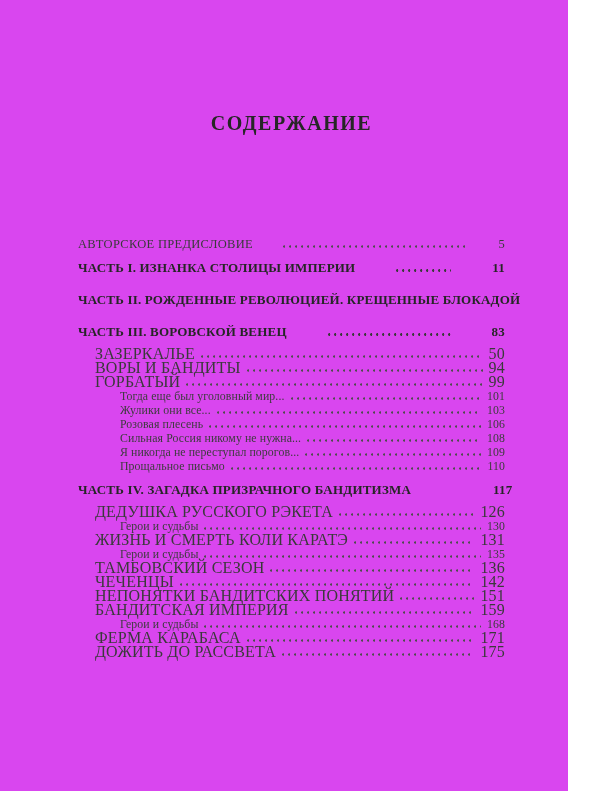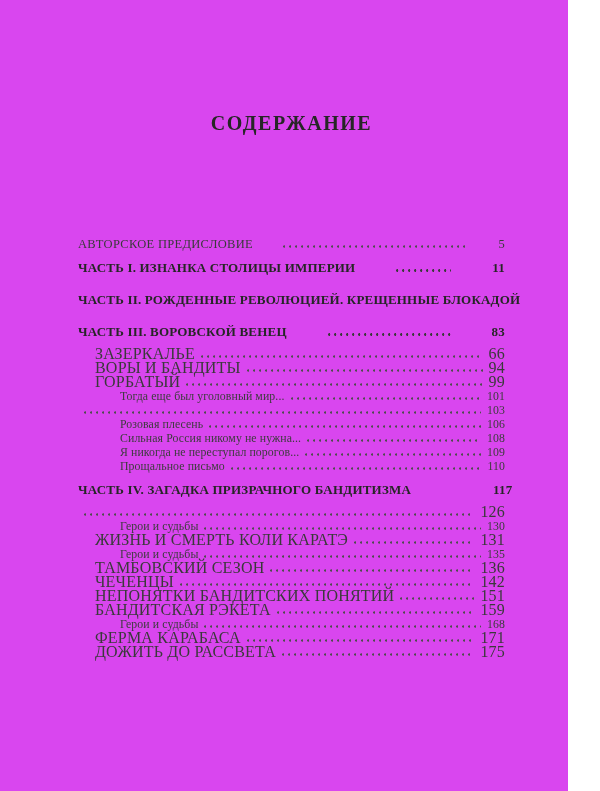--- a/index.html
+++ b/index.html
@@ -107,38 +107,39 @@
     <span class="pagenum">49</span>
   </div>
       <div class="row part">
     <span class="label">ЧАСТЬ III. ВОРОВСКОЙ ВЕНЕЦ</span>
     <span class="leader"></span>
     <span class="pagenum">83</span>
   </div>
       <div class="row chapter">
     <span class="label">ЗАЗЕРКАЛЬЕ</span>
     <span class="leader"></span>
-    <span class="pagenum">66</span>
+    <span class="pagenum">50</span>
   </div>
       <div class="row chapter">
     <span class="label">ВОРЫ И БАНДИТЫ</span>
     <span class="leader"></span>
     <span class="pagenum">94</span>
   </div>
       <div class="row chapter">
     <span class="label">ГОРБАТЫЙ</span>
     <span class="leader"></span>
     <span class="pagenum">99</span>
   </div>
       <div class="row sub">
     <span class="label">Тогда еще был уголовный мир...</span>
     <span class="leader"></span>
     <span class="pagenum">101</span>
   </div>
       <div class="row sub">
+    <span class="label">Жулики они все...</span>
     <span class="leader"></span>
     <span class="pagenum">103</span>
   </div>
       <div class="row sub">
     <span class="label">Розовая плесень</span>
     <span class="leader"></span>
     <span class="pagenum">106</span>
   </div>
       <div class="row sub">
     <span class="label">Сильная Россия никому не нужна...</span>
@@ -154,20 +155,21 @@
     <span class="label">Прощальное письмо</span>
     <span class="leader"></span>
     <span class="pagenum">110</span>
   </div>
       <div class="row part">
     <span class="label">ЧАСТЬ IV. ЗАГАДКА ПРИЗРАЧНОГО БАНДИТИЗМА</span>
     <span class="leader"></span>
     <span class="pagenum">117</span>
   </div>
       <div class="row chapter">
+    <span class="label">ДЕДУШКА РУССКОГО РЭКЕТА</span>
     <span class="leader"></span>
     <span class="pagenum">126</span>
   </div>
       <div class="row sub">
     <span class="label">Герои и судьбы</span>
     <span class="leader"></span>
     <span class="pagenum">130</span>
   </div>
       <div class="row chapter">
     <span class="label">ЖИЗНЬ И СМЕРТЬ КОЛИ КАРАТЭ</span>
@@ -188,21 +190,21 @@
     <span class="label">ЧЕЧЕНЦЫ</span>
     <span class="leader"></span>
     <span class="pagenum">142</span>
   </div>
       <div class="row chapter">
     <span class="label">НЕПОНЯТКИ БАНДИТСКИХ ПОНЯТИЙ</span>
     <span class="leader"></span>
     <span class="pagenum">151</span>
   </div>
       <div class="row chapter">
-    <span class="label">БАНДИТСКАЯ РЭКЕТА</span>
+    <span class="label">БАНДИТСКАЯ ИМПЕРИЯ</span>
     <span class="leader"></span>
     <span class="pagenum">159</span>
   </div>
       <div class="row sub">
     <span class="label">Герои и судьбы</span>
     <span class="leader"></span>
     <span class="pagenum">168</span>
   </div>
       <div class="row chapter">
     <span class="label">ФЕРМА КАРАБАСА</span>

